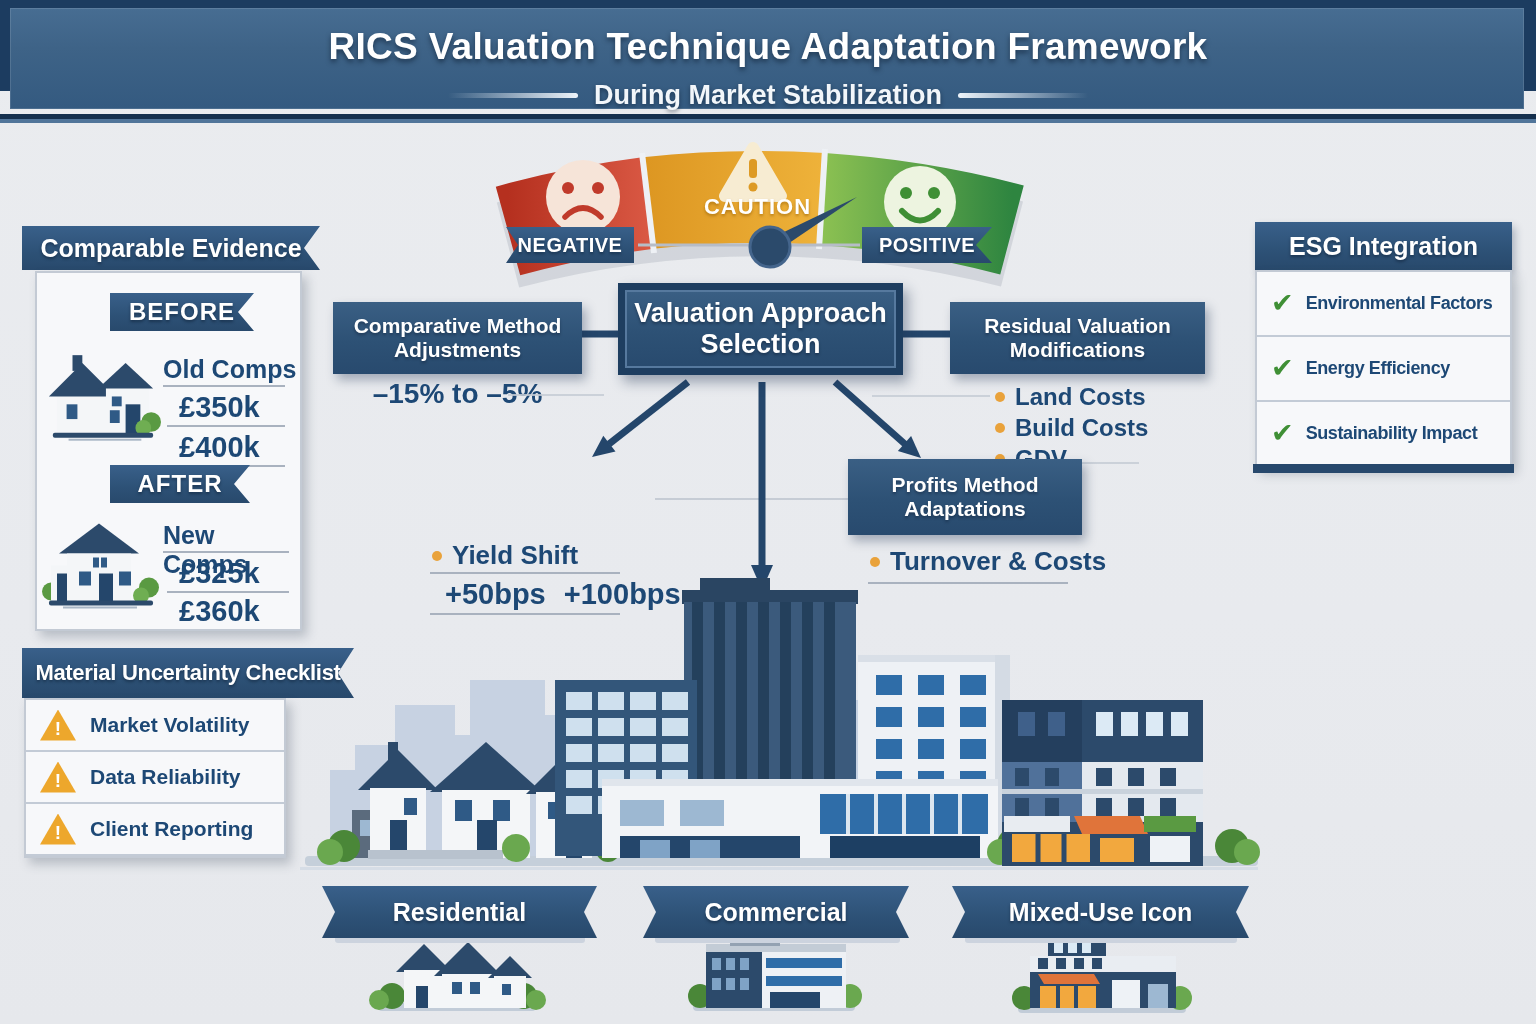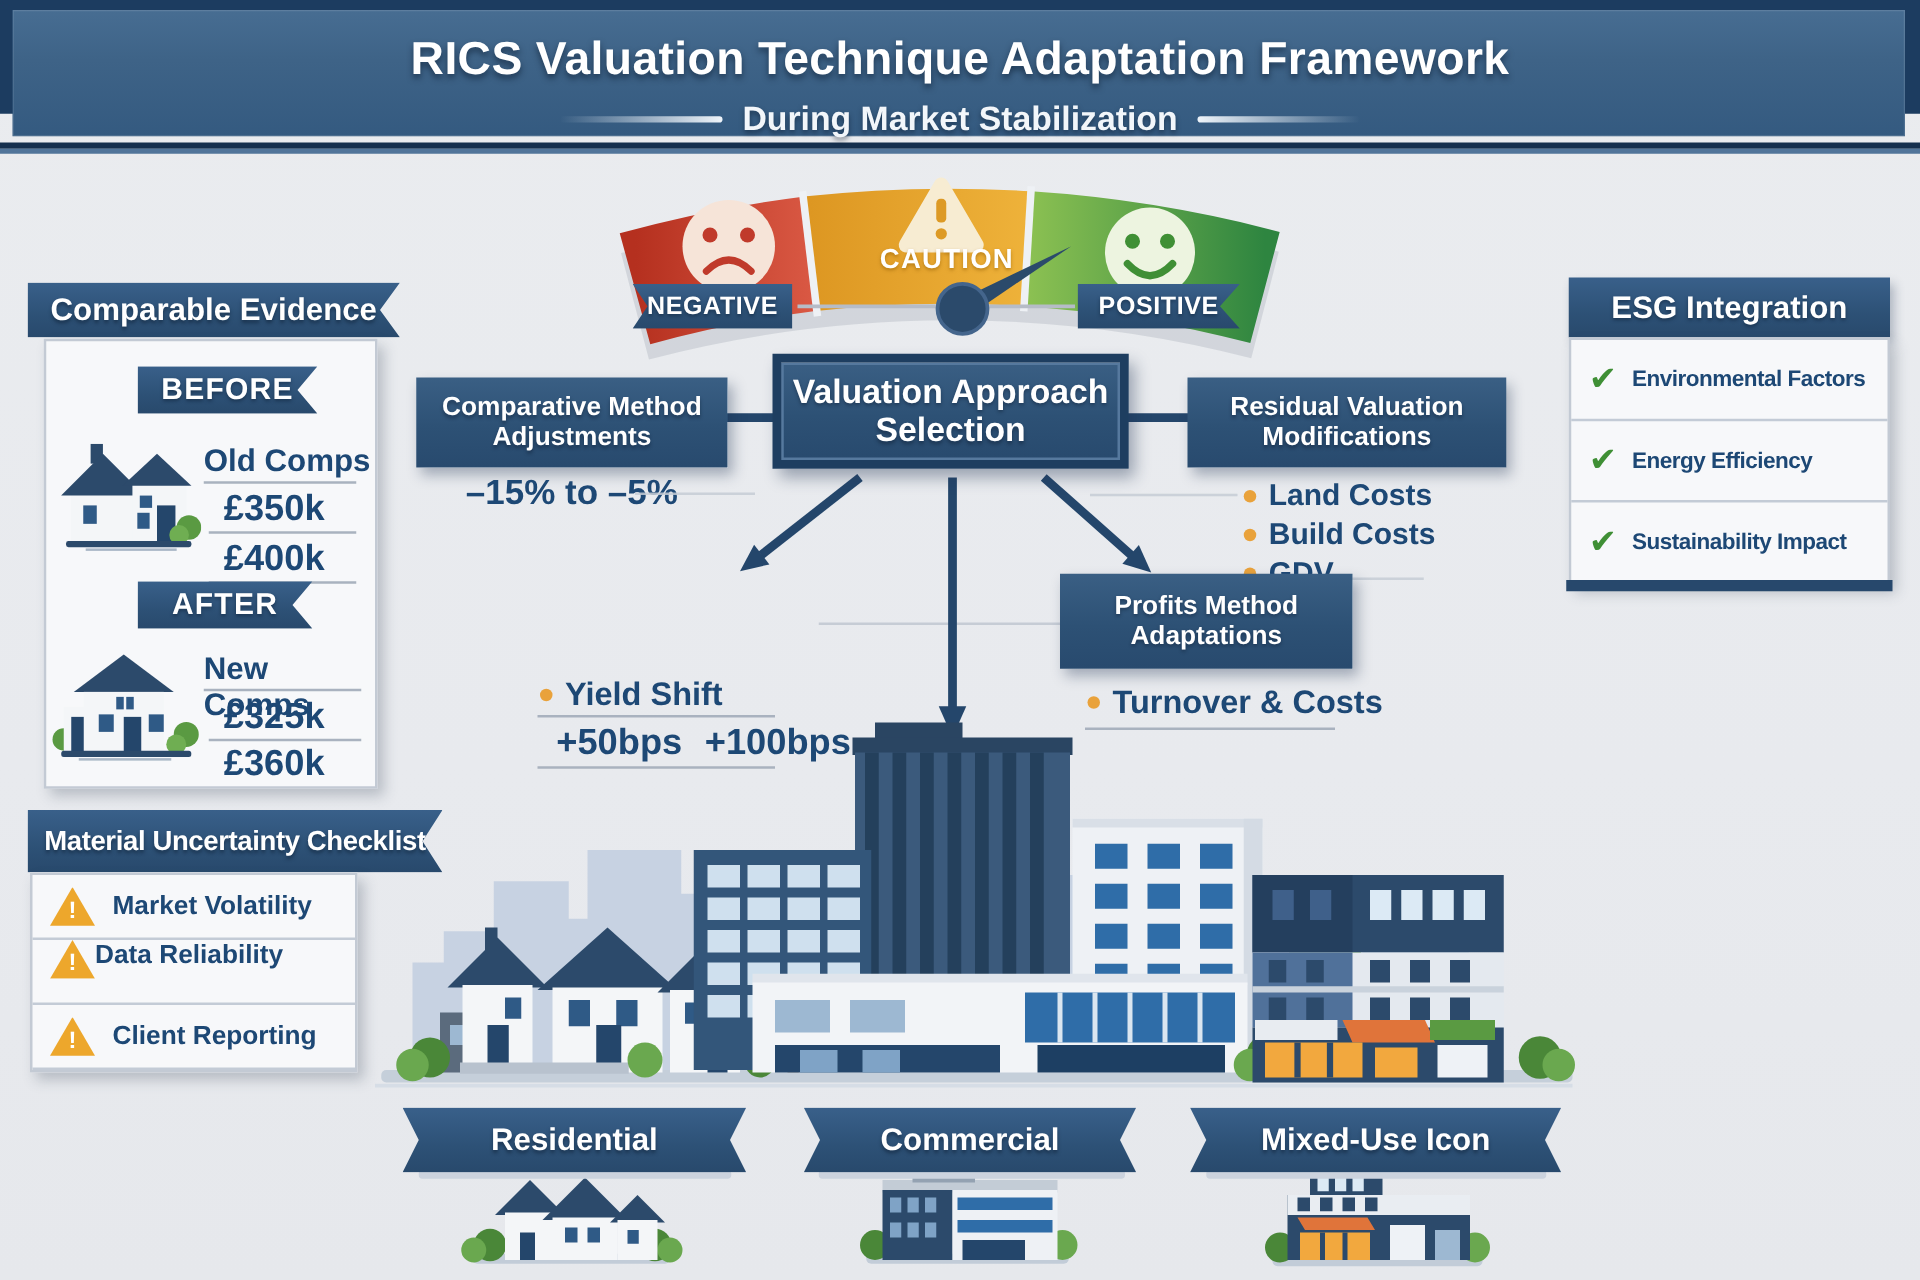--- a/index.html
+++ b/index.html
@@ -500,21 +500,21 @@
   <div class="abs" style="left:1253px;top:464px;width:261px;height:9px;background:#27486c;"></div>
 
   <div class="abs ribbon notch-r" style="left:22px;top:648px;width:332px;height:50px;font-size:22px;letter-spacing:-0.3px;">
     <span>Material Uncertainty Checklist</span>
   </div>
   <div class="abs panel" style="left:24px;top:698px;width:258px;height:156px;">
     <div class="row-div" style="display:flex;align-items:center;gap:14px;height:50px;padding:0 0 0 14px;">
       <span class="warn"></span>
       <span class="navytext" style="font-size:21px;white-space:nowrap;">Market Volatility</span>
     </div>
-    <div class="row-div" style="display:flex;height:50px;padding:0 0 0 14px;">
+    <div class="row-div" style="display:flex;align-items:center;gap:14px;height:50px;padding:0 0 0 14px;">
       <span class="warn"></span>
       <span class="navytext" style="font-size:21px;white-space:nowrap;">Data Reliability</span>
     </div>
     <div class="row-div" style="display:flex;align-items:center;gap:14px;height:50px;padding:0 0 0 14px;">
       <span class="warn"></span>
       <span class="navytext" style="font-size:21px;white-space:nowrap;">Client Reporting</span>
     </div>
   </div>
 
   <div class="abs shadow-strip" style="left:335px;top:936px;width:250px;height:7px;"></div>

